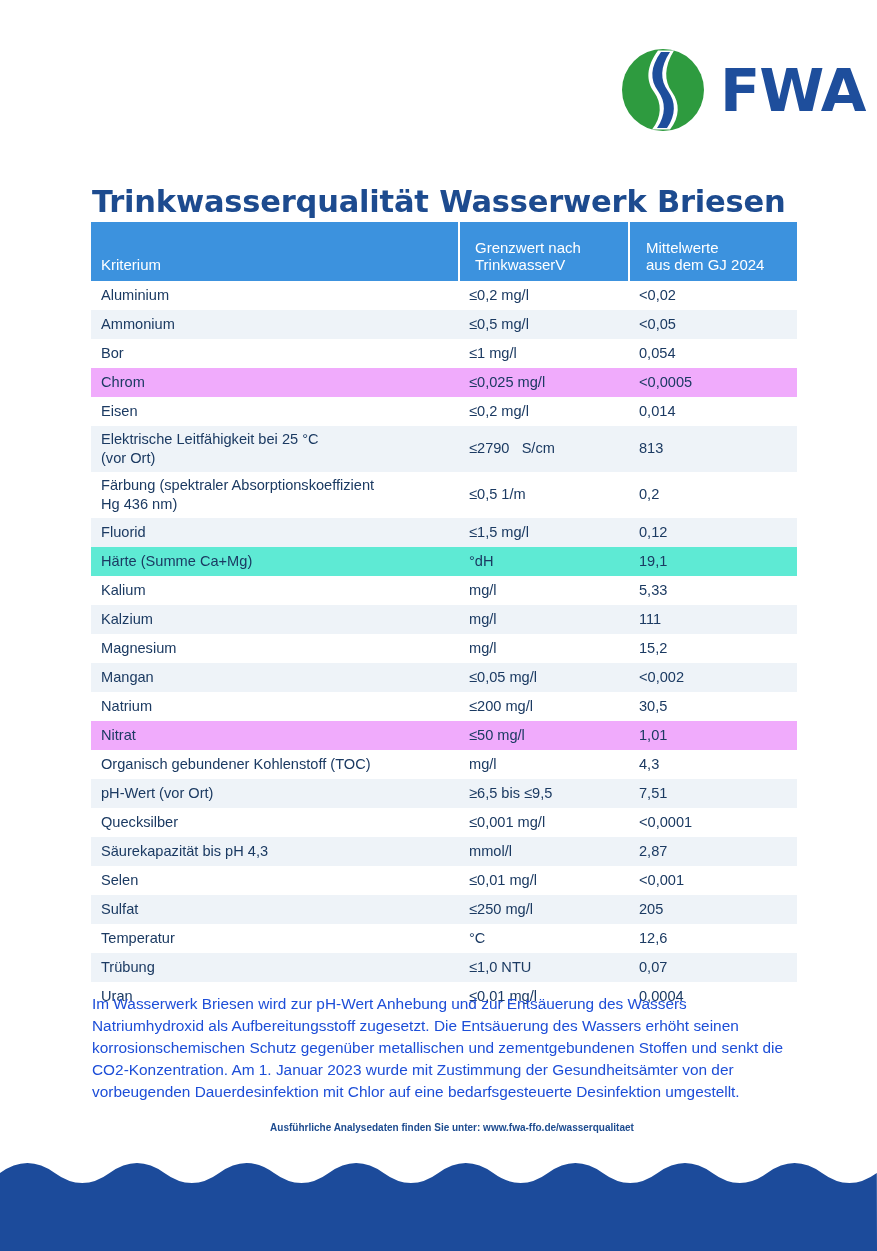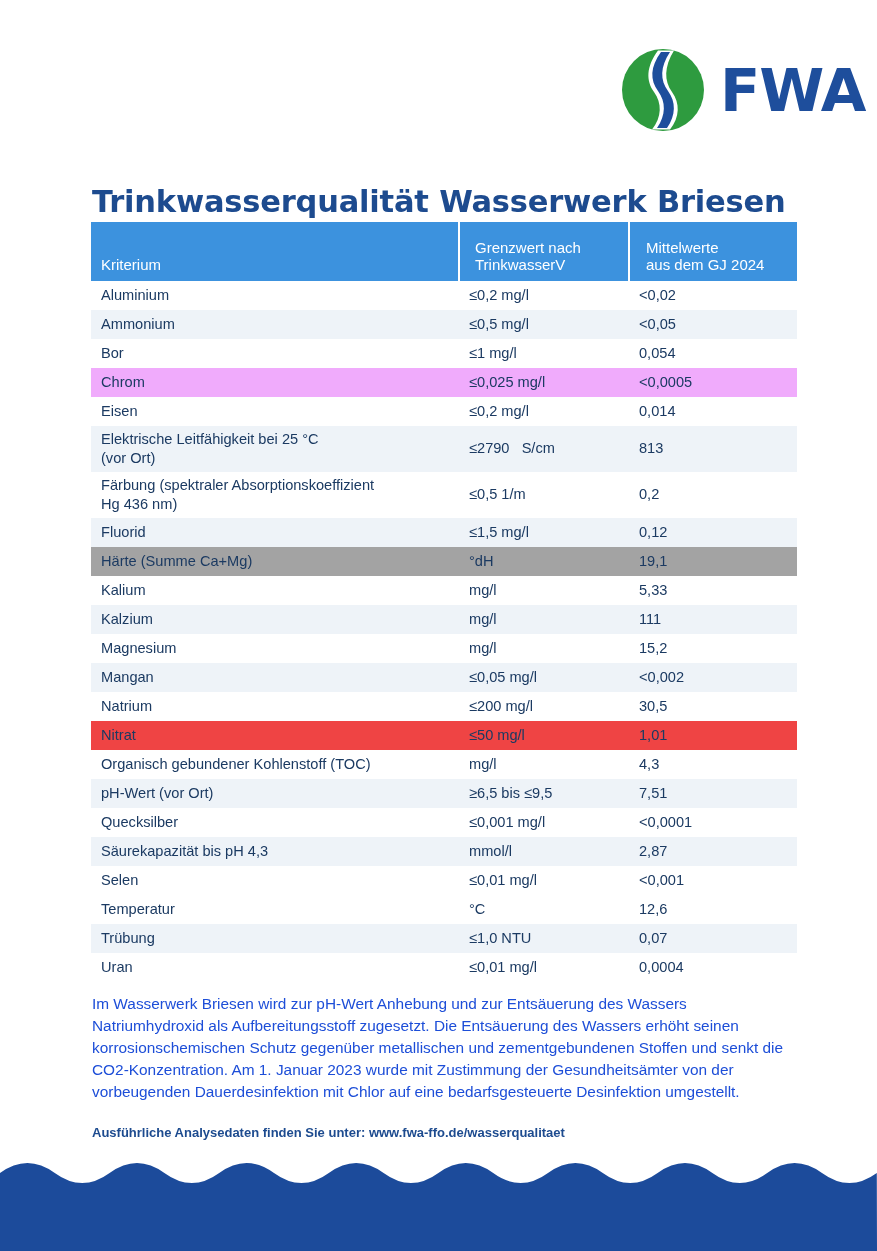--- a/index.html
+++ b/index.html
@@ -106,24 +106,25 @@
     font-size: 15.4px;
     line-height: 1.42;
     color: #1d4ed8;
     text-align: left;
   }
   .link-line {
     position: absolute;
     top: 1112px;
     left: 92px;
     width: 720px;
-    font-size: 13px;
+    font-size: 10px;
     font-weight: bold;
     color: #1d4b8f;
     white-space: nowrap;
+    text-align: center;
   }
 
   
   .wave-band {
     position: absolute;
     left: 0;
     bottom: 0;
     width: 877px;
     height: 100px;
     line-height: 0;
@@ -196,21 +197,21 @@
         <td class="crit">Färbung (spektraler Absorptionskoeffizient
 Hg 436 nm)</td>
         <td class="lim">≤0,5 1/m</td>
         <td class="val">0,2</td>
       </tr>
       <tr class="even" style="background: rgb(238, 243, 248);">
         <td class="crit">Fluorid</td>
         <td class="lim">≤1,5 mg/l</td>
         <td class="val">0,12</td>
       </tr>
-      <tr class="even" style="background: #a3a3a3; margin-left: 32px;">
+      <tr class="even" style="background: #5eead4; margin-left: 32px;">
         <td class="crit">Härte (Summe Ca+Mg)</td>
         <td class="lim">°dH</td>
         <td class="val">19,1</td>
       </tr>
       <tr class="odd">
         <td class="crit">Kalium</td>
         <td class="lim">mg/l</td>
         <td class="val">5,33</td>
       </tr>
       <tr class="even" style="background: rgb(238, 243, 248);">
@@ -226,21 +227,21 @@
       <tr class="even" style="background: rgb(238, 243, 248); border-radius: 10px;">
         <td class="crit">Mangan</td>
         <td class="lim">≤0,05 mg/l</td>
         <td class="val">&lt;0,002</td>
       </tr>
       <tr class="odd">
         <td class="crit">Natrium</td>
         <td class="lim">≤200 mg/l</td>
         <td class="val">30,5</td>
       </tr>
-      <tr class="even" style="background: #ef4444; margin-top: 47px;">
+      <tr class="even" style="background: #f0abfc; margin-top: 47px;">
         <td class="crit">Nitrat</td>
         <td class="lim">≤50 mg/l</td>
         <td class="val">1,01</td>
       </tr>
       <tr class="odd">
         <td class="crit">Organisch gebundener Kohlenstoff (TOC)</td>
         <td class="lim">mg/l</td>
         <td class="val">4,3</td>
       </tr>
       <tr class="even" style="background: rgb(238, 243, 248); margin-left: 12px;">
@@ -255,20 +256,25 @@
       </tr>
       <tr class="even" style="background: rgb(238, 243, 248);">
         <td class="crit">Säurekapazität bis pH 4,3</td>
         <td class="lim">mmol/l</td>
         <td class="val">2,87</td>
       </tr>
       <tr class="odd">
         <td class="crit">Selen</td>
         <td class="lim">≤0,01 mg/l</td>
         <td class="val">&lt;0,001</td>
+      </tr>
+      <tr class="even" style="background: rgb(238, 243, 248);">
+        <td class="crit">Sulfat</td>
+        <td class="lim">≤250 mg/l</td>
+        <td class="val">205</td>
       </tr>
       <tr class="odd">
         <td class="crit">Temperatur</td>
         <td class="lim">°C</td>
         <td class="val">12,6</td>
       </tr>
       <tr class="even" style="background: rgb(238, 243, 248);">
         <td class="crit">Trübung</td>
         <td class="lim">≤1,0 NTU</td>
         <td class="val">0,07</td>

